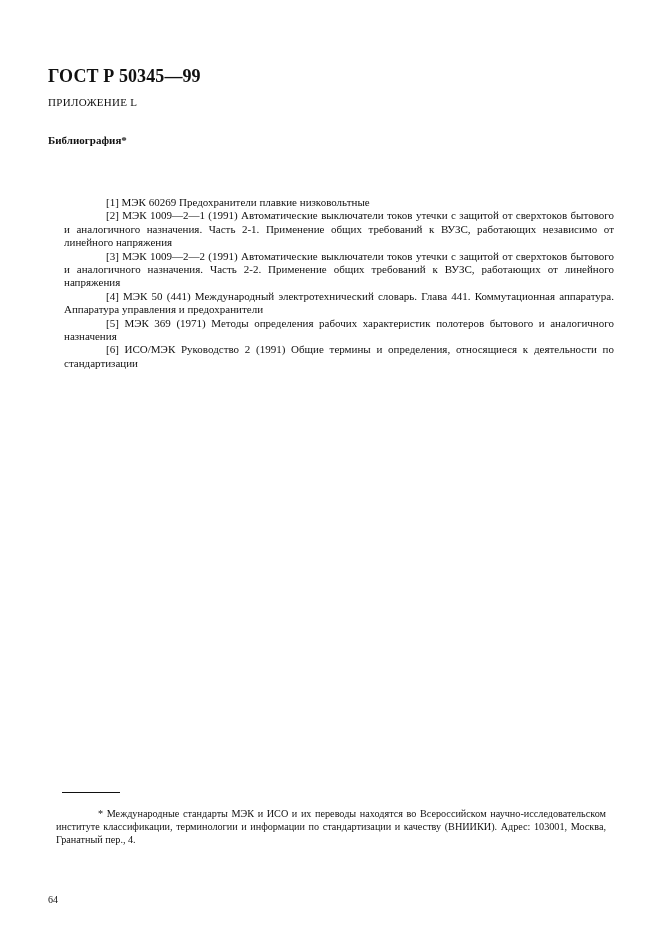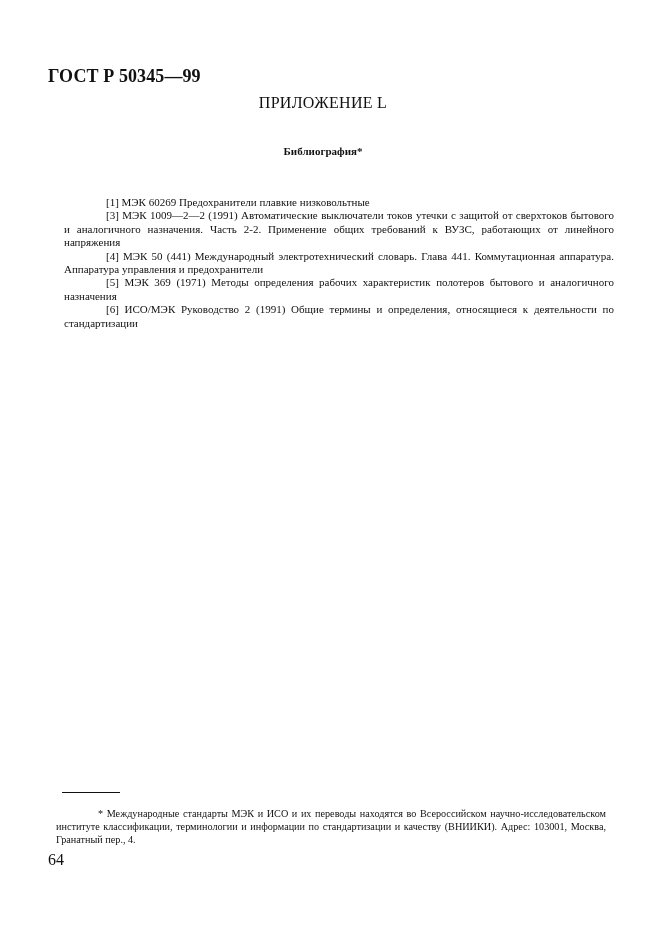--- a/index.html
+++ b/index.html
@@ -22,33 +22,31 @@
       font-size: 18px;
       font-weight: bold;
       letter-spacing: 0.1px;
       white-space: nowrap;
     }
     .annex-block {
       position: absolute;
       left: 48px;
       width: 550px;
       top: 96px;
-      text-align: center;
-      font-size: 16px;
+      font-size: 11px;
       line-height: 13px;
     }
     .annex-title {
       letter-spacing: 0.3px;
     }
     .section-title {
       position: absolute;
       left: 48px;
       width: 550px;
-      top: 145px;
-      text-align: center;
+      top: 134px;
       font-size: 11px;
       font-weight: bold;
     }
     .bib-list {
       position: absolute;
       left: 48px;
       top: 180px;
       width: 550px;
       font-size: 11px;
       line-height: 13.4px;
@@ -75,37 +73,38 @@
       width: 550px;
       font-size: 10.2px;
       line-height: 13px;
       text-align: justify;
       text-indent: 42px;
       margin: 8px;
     }
     .page-number {
       position: absolute;
       left: 48px;
-      top: 851px;
-      font-size: 16px;
+      top: 894px;
+      font-size: 10px;
     }
   </style>
 </head>
 <body>
 
 <div class="page-header">ГОСТ Р 50345—99</div>
 
 <div class="annex-block">
   <div class="annex-title">ПРИЛОЖЕНИЕ L</div>
 </div>
 
 <div class="section-title">Библиография*</div>
 
 <div class="bib-list">
   <p class="bib-item">[1] МЭК 60269 Предохранители плавкие низковольтные</p>
+  <p class="bib-item">[2] МЭК 1009—2—1 (1991) Автоматические выключатели токов утечки с защитой от сверхтоков бытового и аналогичного назначения. Часть 2-1. Применение общих требований к ВУЗС, работающих независимо от линейного напряжения</p>
   <p class="bib-item">[3] МЭК 1009—2—2 (1991) Автоматические выключатели токов утечки с защитой от сверхтоков бытового и аналогичного назначения. Часть 2-2. Применение общих требований к ВУЗС, работающих от линейного напряжения</p>
   <p class="bib-item">[4] МЭК 50 (441) Международный электротехнический словарь. Глава 441. Коммутационная аппаратура. Аппаратура управления и предохранители</p>
   <p class="bib-item">[5] МЭК 369 (1971) Методы определения рабочих характеристик полотеров бытового и аналогичного назначения</p>
   <p class="bib-item">[6] ИСО/МЭК Руководство 2 (1991) Общие термины и определения, относящиеся к деятельности по стандартизации</p>
 </div>
 
 <div class="footnote-rule"></div>
 
 <p class="footnote">* Международные стандарты МЭК и ИСО и их переводы находятся во Всероссийском научно-исследовательском институте классификации, терминологии и информации по стандартизации и качеству (ВНИИКИ). Адрес: 103001, Москва, Гранатный пер., 4.</p>
 

